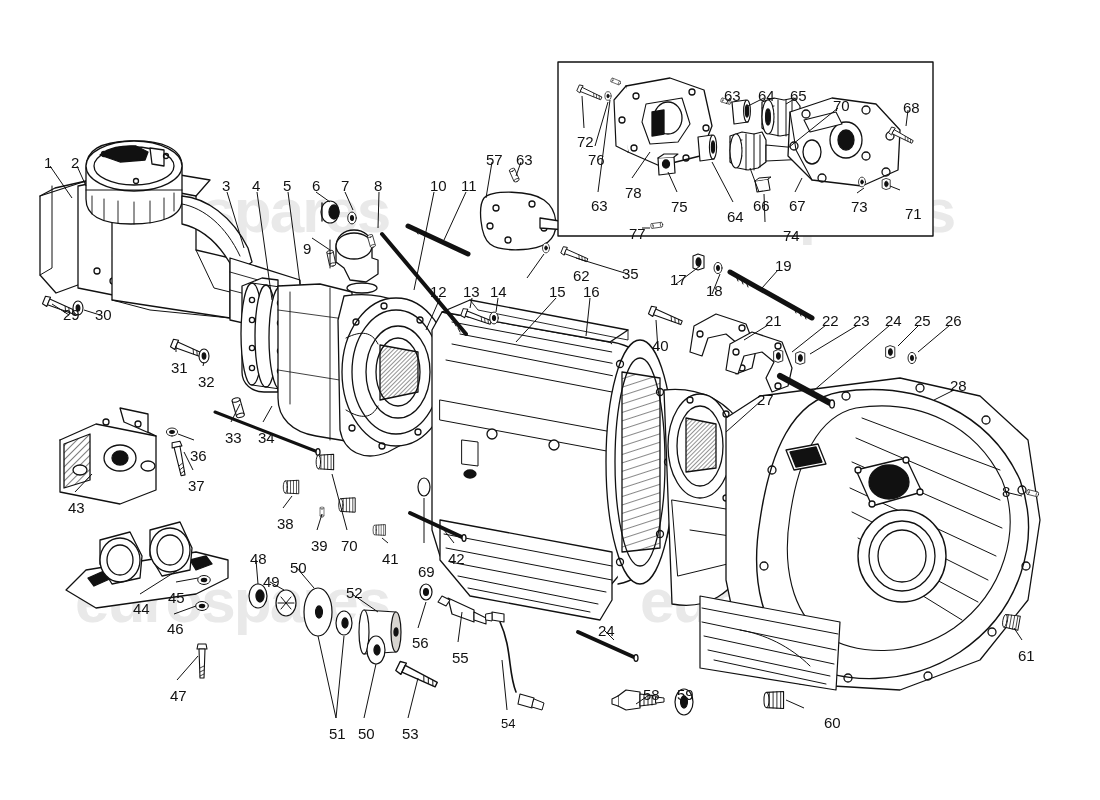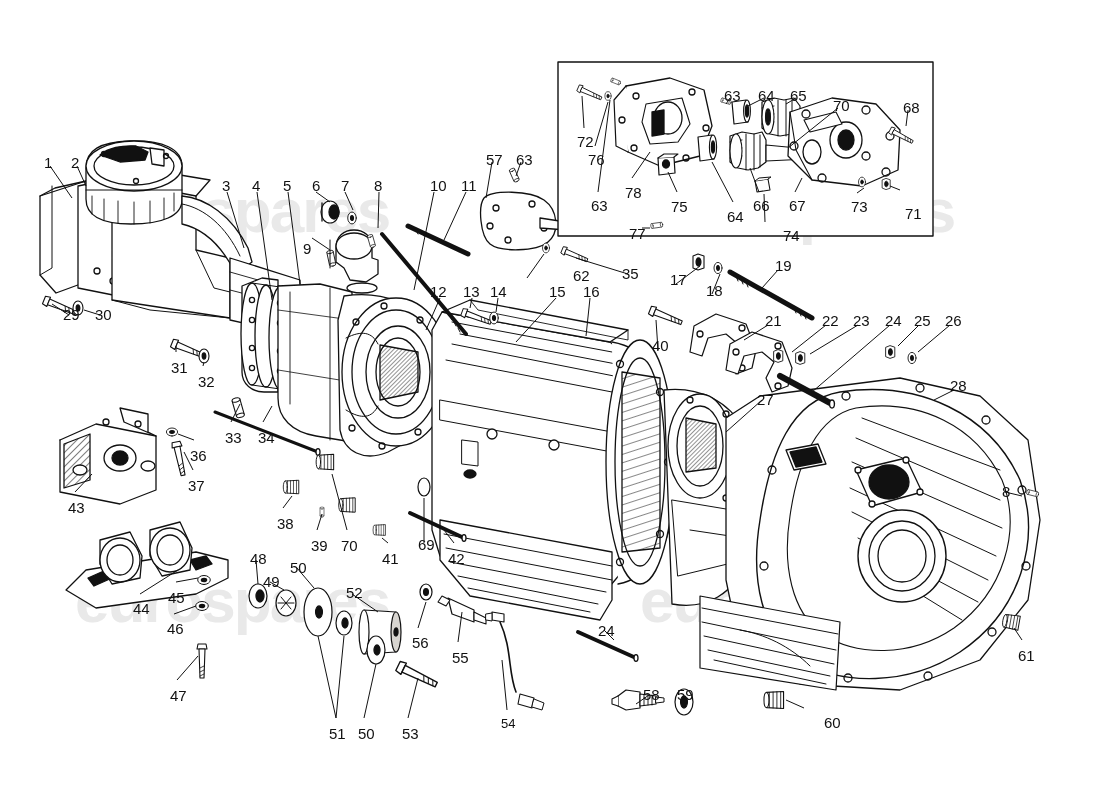--- a/index.html
+++ b/index.html
@@ -634,21 +634,21 @@
       <div class="callout" style="left: 501px; top: 717px; font-size: 13px;">54</div>
       <div class="callout" style="left: 452px; top: 650px; font-size: 15px;">55</div>
       <div class="callout" style="left: 412px; top: 635px; font-size: 15px;">56</div>
       <div class="callout" style="left: 486px; top: 152px; font-size: 15px;">57</div>
       <div class="callout" style="left: 643px; top: 687px; font-size: 15px;">58</div>
       <div class="callout" style="left: 677px; top: 687px; font-size: 15px;">59</div>
       <div class="callout" style="left: 799px; top: 715px; font-size: 15px; margin-left: 25px;">60</div>
       <div class="callout" style="left: 1018px; top: 648px; font-size: 15px;">61</div>
       <div class="callout" style="left: 529px; top: 268px; font-size: 15px; margin-left: 44px;">62</div>
       <div class="callout" style="left: 516px; top: 152px; font-size: 15px;">63</div>
-      <div class="callout" style="left: 418px; top: 537px; font-size: 15px;">69</div>
+      <div class="callout" style="left: 418px; top: 564px; font-size: 15px;">69</div>
       <div class="callout" style="left: 598px; top: 623px; font-size: 15px;">24</div>
       <div class="callout" style="left: 724px; top: 88px; font-size: 15px;">63</div>
       <div class="callout" style="left: 758px; top: 88px; font-size: 15px;">64</div>
       <div class="callout" style="left: 790px; top: 88px; font-size: 15px;">65</div>
       <div class="callout" style="left: 833px; top: 98px; font-size: 15px;">70</div>
       <div class="callout" style="left: 903px; top: 100px; font-size: 15px;">68</div>
       <div class="callout" style="left: 577px; top: 134px; font-size: 15px;">72</div>
       <div class="callout" style="left: 588px; top: 152px; font-size: 15px;">76</div>
       <div class="callout" style="left: 591px; top: 198px; font-size: 15px;">63</div>
       <div class="callout" style="left: 625px; top: 185px; font-size: 15px;">78</div>

